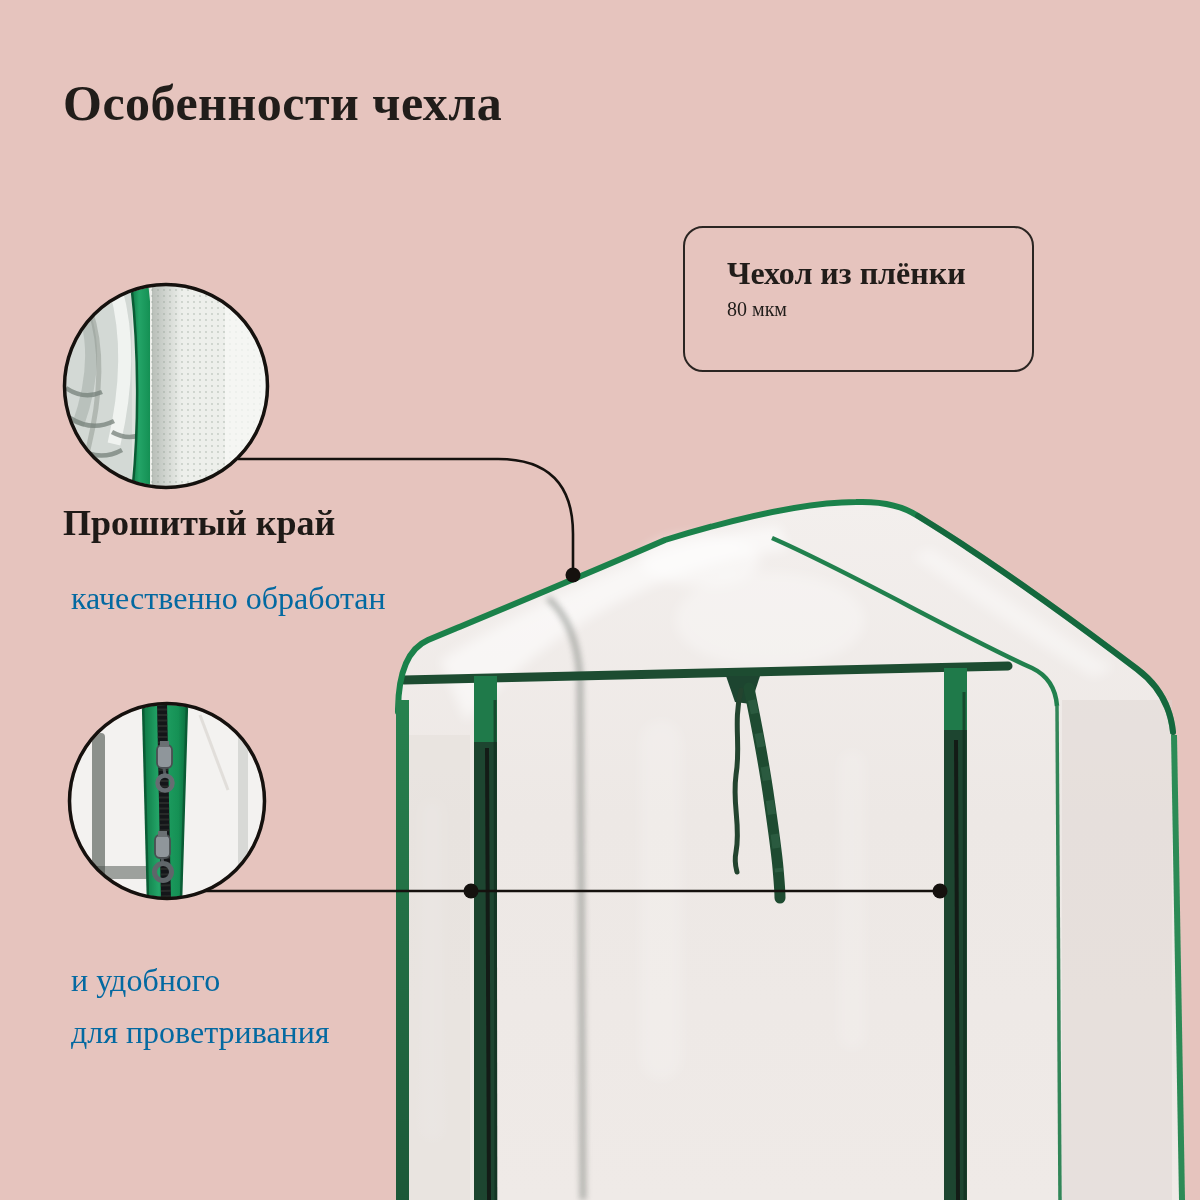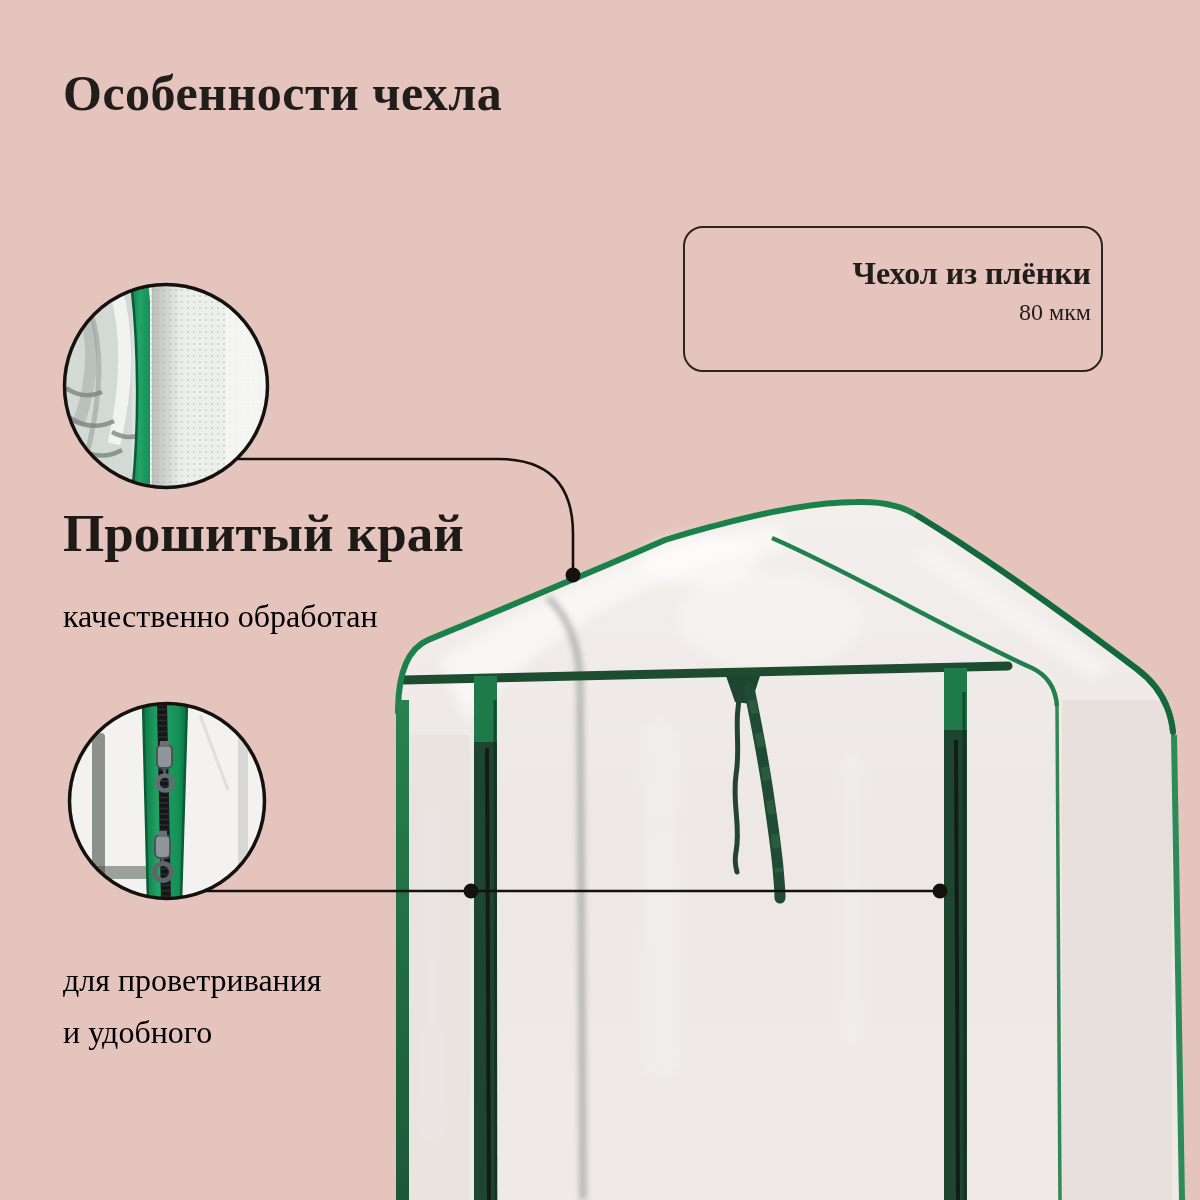--- a/index.html
+++ b/index.html
@@ -4,34 +4,33 @@
 <style>
   html,body{margin:0;padding:0;background:#c9a9a4;}
   .canvas{
     position:relative;width:1200px;height:1200px;overflow:hidden;
     background:#e6c4be;
     font-family:"Liberation Serif","DejaVu Serif",serif;
     color:#211d1a;
   }
   .scene{position:absolute;left:0;top:0;width:1200px;height:1200px;}
   .page-title{
-    position:absolute;left:63px;top:64px;margin:0;
+    position:absolute;left:63px;top:74px;margin:0;
     font-size:50px;font-weight:700;letter-spacing:.5px;color:#211d1a;
   }
   .callout{
-    position:absolute;left:683px;top:226px;width:420px;height:146px;
+    position:absolute;left:683px;top:226px;width:351px;height:146px;
     border:2px solid #2b2522;border-radius:20px;box-sizing:border-box;
     padding:25px 10px 0 42px;
-    text-align:right;
   }
   .callout .l1{display:block;font-size:32px;font-weight:700;line-height:1.3;}
-  .callout .l2{display:block;font-size:24px;font-weight:400;line-height:1.45;}
+  .callout .l2{display:block;font-size:20px;font-weight:400;line-height:1.45;}
   .feature{position:absolute;left:63px;}
-  .feature h2{margin:0;font-size:53px;font-weight:700;line-height:1.1;color:#1e1a17;}
-  .feature .desc{margin:0;font-size:32px;font-weight:400;line-height:52px;color:#000000;}
+  .feature h2{margin:0;font-size:36px;font-weight:700;line-height:1.1;color:#1e1a17;}
+  .feature .desc{margin:8px;font-size:32px;font-weight:400;line-height:52px;color:#0369a1;}
   .f1{top:504px;}
   .f1 .desc{margin-top:28px;}
   .f2{top:932px;}
   .f2 .desc{margin-top:22px;}
   .desc span{display:block;}
 </style>
 </head>
 <body>
 
 <div class="canvas">
@@ -213,18 +212,18 @@
     <span class="l2">80 мкм</span>
   </div>
 
   <div class="feature f1">
     <h2>Прошитый край</h2>
     <p class="desc">качественно обработан</p>
   </div>
 
   <div class="feature f2">
     <p class="desc">
+      <span>и удобного</span>
       <span>для проветривания</span>
-      <span>и удобного</span>
     </p>
   </div>
 
 </div>
 
 </body></html>

